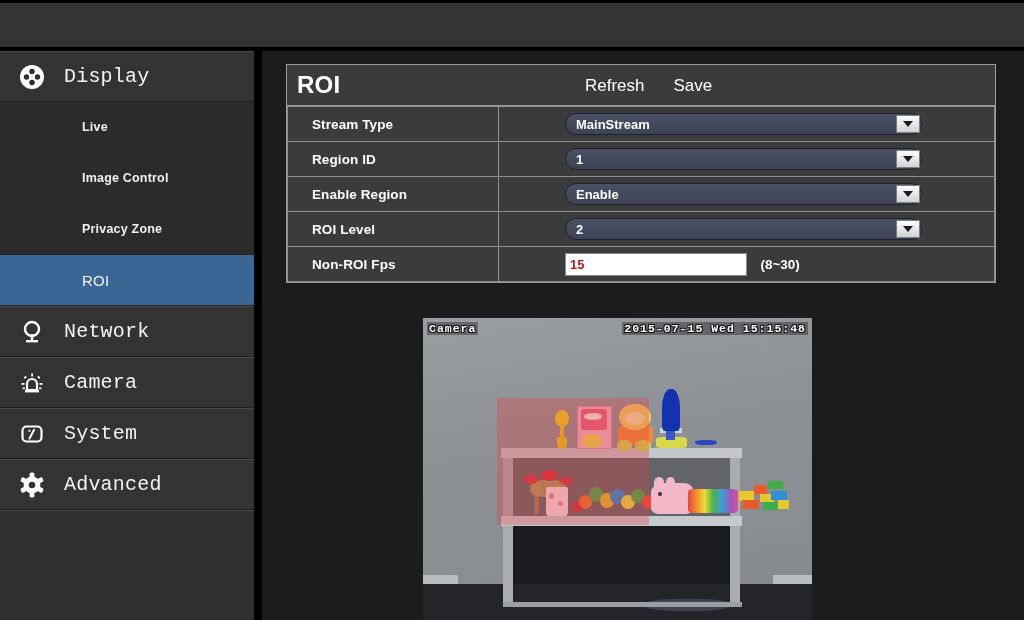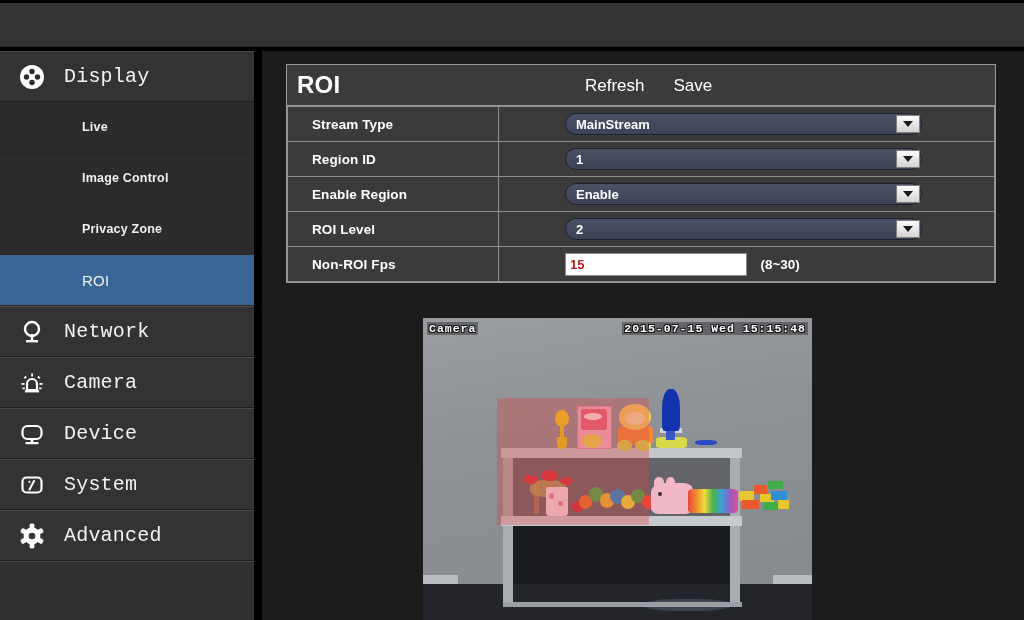--- a/index.html
+++ b/index.html
@@ -321,30 +321,20 @@
           <rect x="22.5" y="15" width="3" height="1.8" fill="#ffffff"></rect>
           <rect x="7" y="8.5" width="2.6" height="1.8" fill="#ffffff" transform="rotate(-40 8.3 9.4)"></rect>
           <rect x="20.5" y="8.5" width="2.6" height="1.8" fill="#ffffff" transform="rotate(40 21.8 9.4)"></rect>
           <rect x="5.5" y="19.5" width="2.4" height="1.7" fill="#ffffff"></rect>
           <rect x="22.1" y="19.5" width="2.4" height="1.7" fill="#ffffff"></rect>
         </svg>
       </span>
       <span class="lbl">Camera</span>
     </div>
 
-    <div class="nav-main">
-      <span class="ico">
-        <svg width="30" height="30" viewBox="0 0 30 30">
-          <rect x="5.5" y="7" width="19" height="13" rx="5" fill="none" stroke="#ffffff" stroke-width="2.2"></rect>
-          <rect x="13.7" y="19" width="2.6" height="4.5" fill="#ffffff"></rect>
-          <rect x="8.5" y="23" width="13" height="2.2" fill="#ffffff"></rect>
-        </svg>
-      </span>
-      <span class="lbl">Device</span>
-    </div>
 
     <div class="nav-main">
       <span class="ico">
         <svg width="30" height="30" viewBox="0 0 30 30">
           <rect x="5.5" y="7.5" width="19" height="15" rx="4" fill="none" stroke="#ffffff" stroke-width="2.2"></rect>
           <circle cx="12.4" cy="11.8" r="1.1" fill="#ffffff"></circle>
           <path d="M17 11 L12.5 19.5" stroke="#ffffff" stroke-width="2" stroke-linecap="round"></path>
         </svg>
       </span>
       <span class="lbl">System</span>

